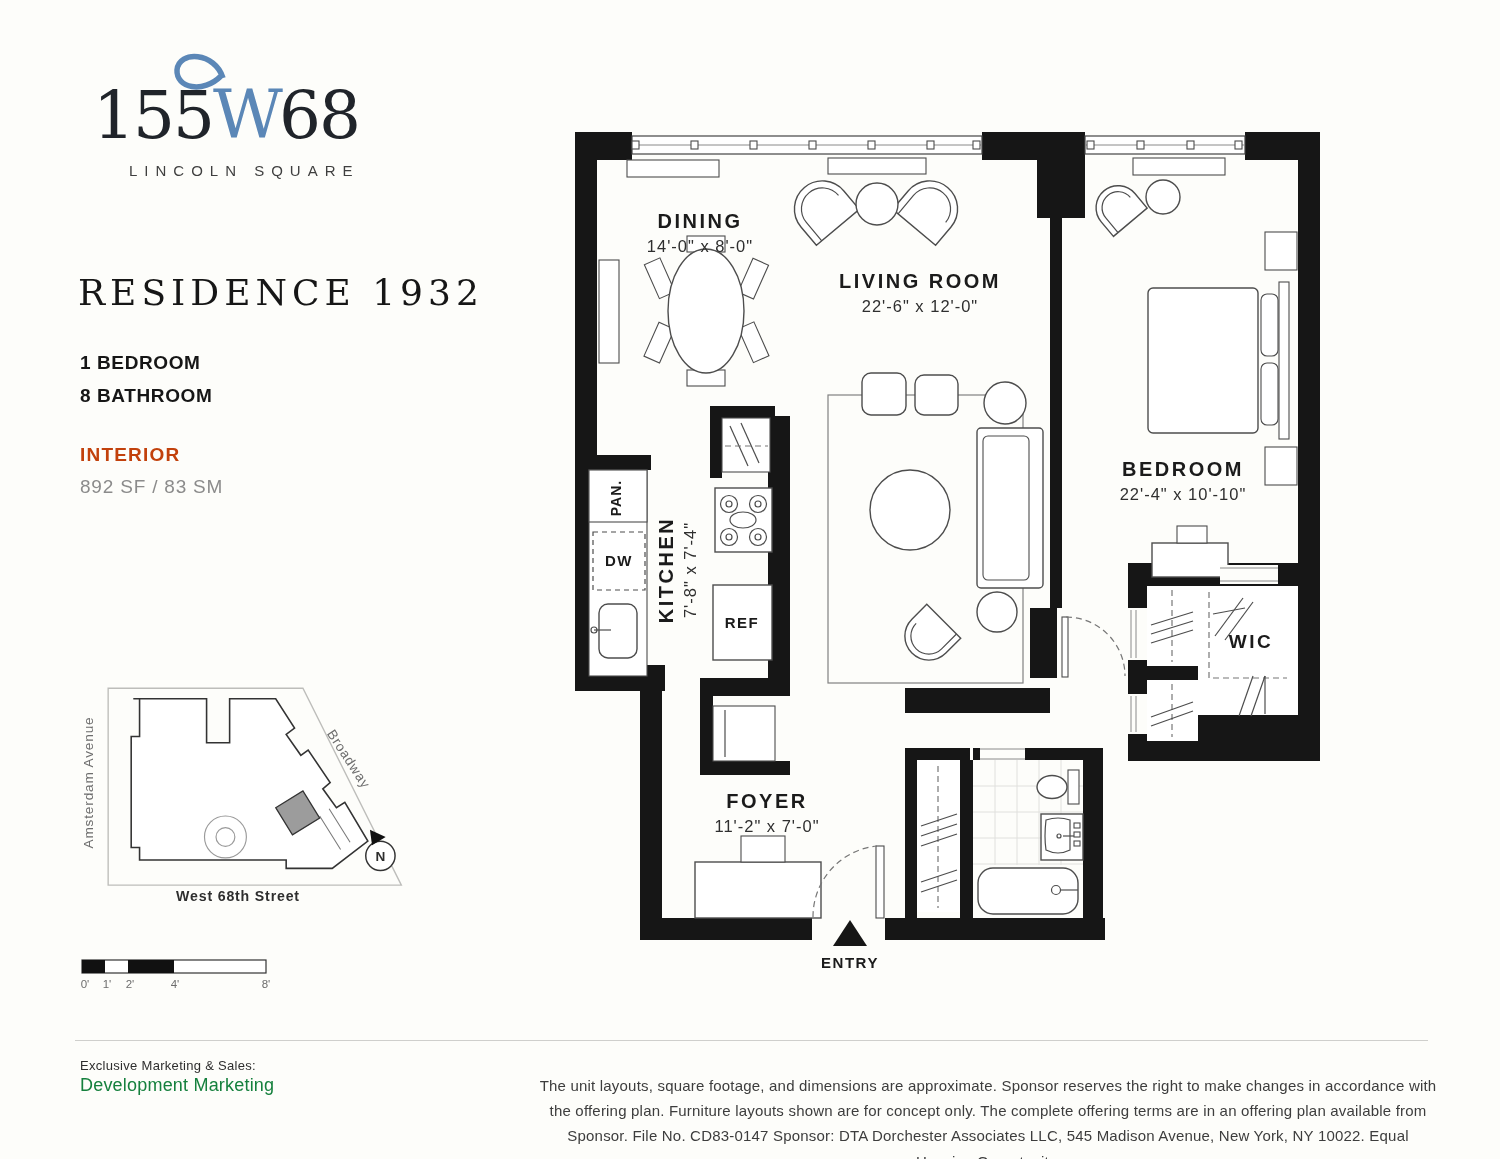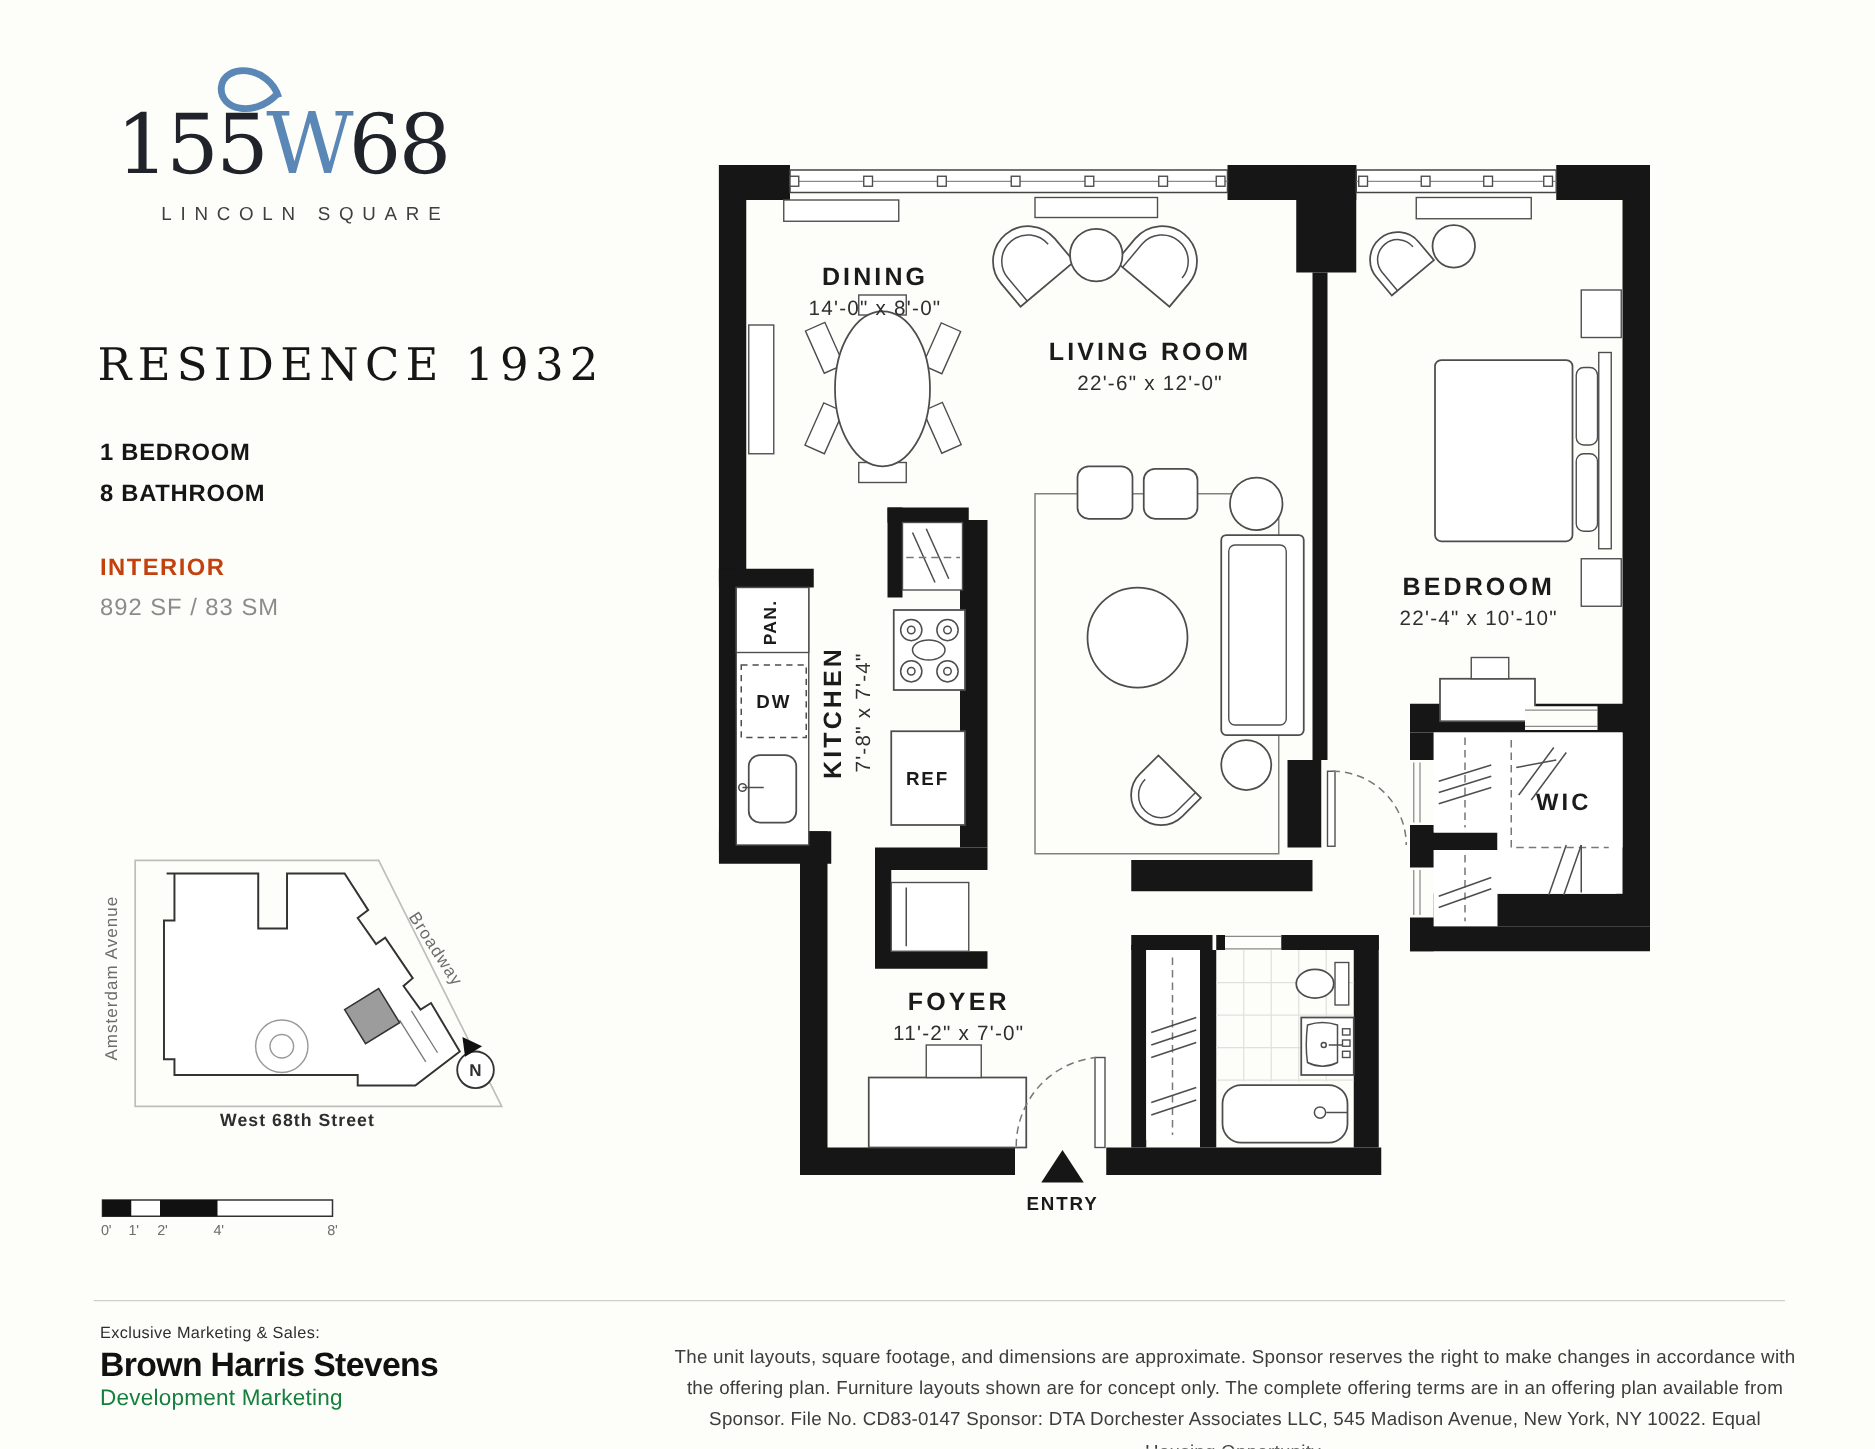--- a/index.html
+++ b/index.html
@@ -342,16 +342,15 @@
     <text class="small-label" x="44" y="446">DW</text>
     <text class="small-label" x="167" y="508">REF</text>
     <text class="small-label" x="275" y="848">ENTRY</text>
   </g>
 </svg>
 </div>
 
 <div class="footer-rule"></div>
 <div class="footer-left">
   <div class="footer-kicker">Exclusive Marketing &amp; Sales:</div>
-  <div class="footer-brand">Brown Harris Stevens</div>
   <div class="footer-brand-sub">Development Marketing</div>
 </div>
 <p class="disclaimer">The unit layouts, square footage, and dimensions are approximate. Sponsor reserves the right to make changes in accordance with the offering plan. Furniture layouts shown are for concept only. The complete offering terms are in an offering plan available from Sponsor. File No. CD83-0147 Sponsor: DTA Dorchester Associates LLC, 545 Madison Avenue, New York, NY 10022. Equal Housing Opportunity.</p>
 
 </body></html>

